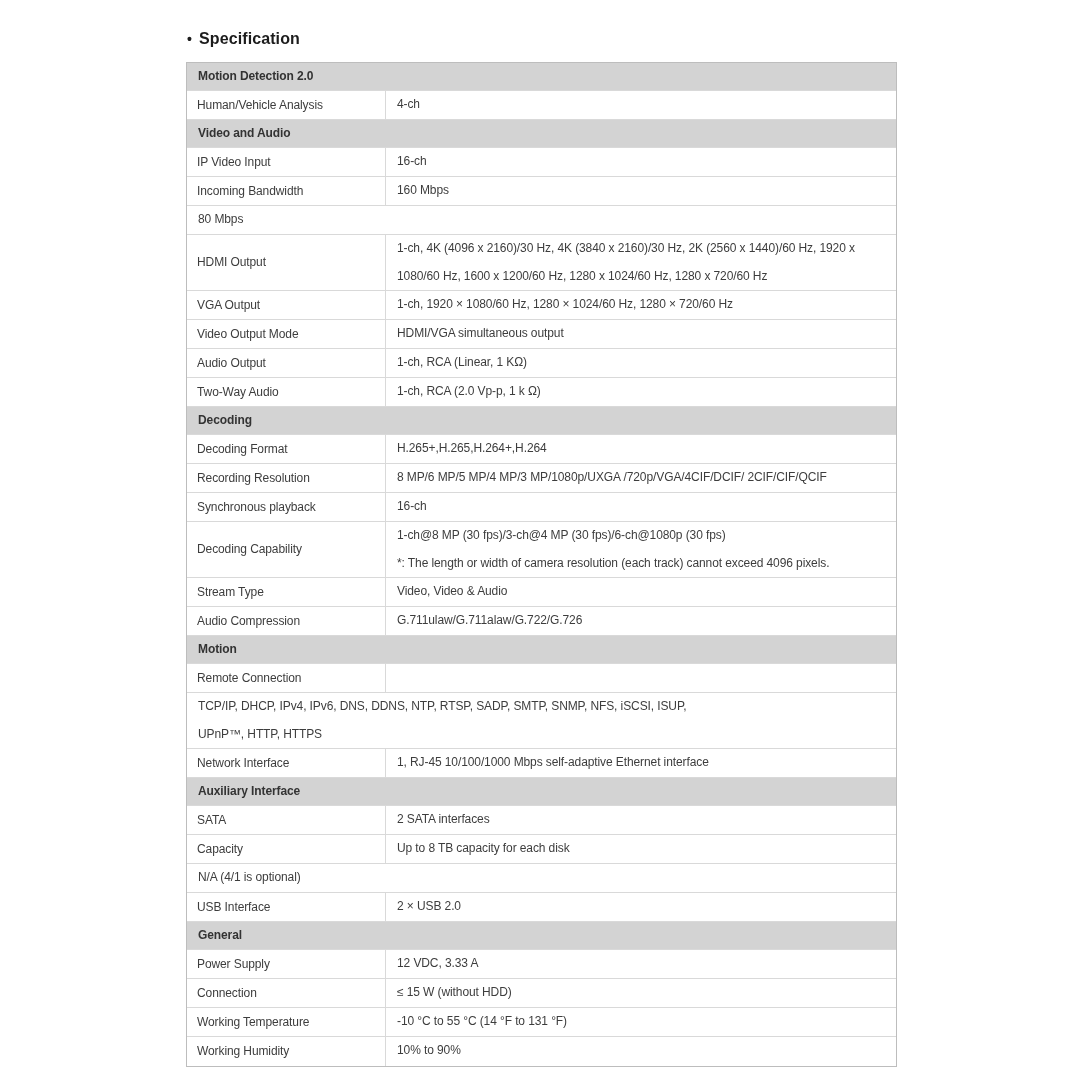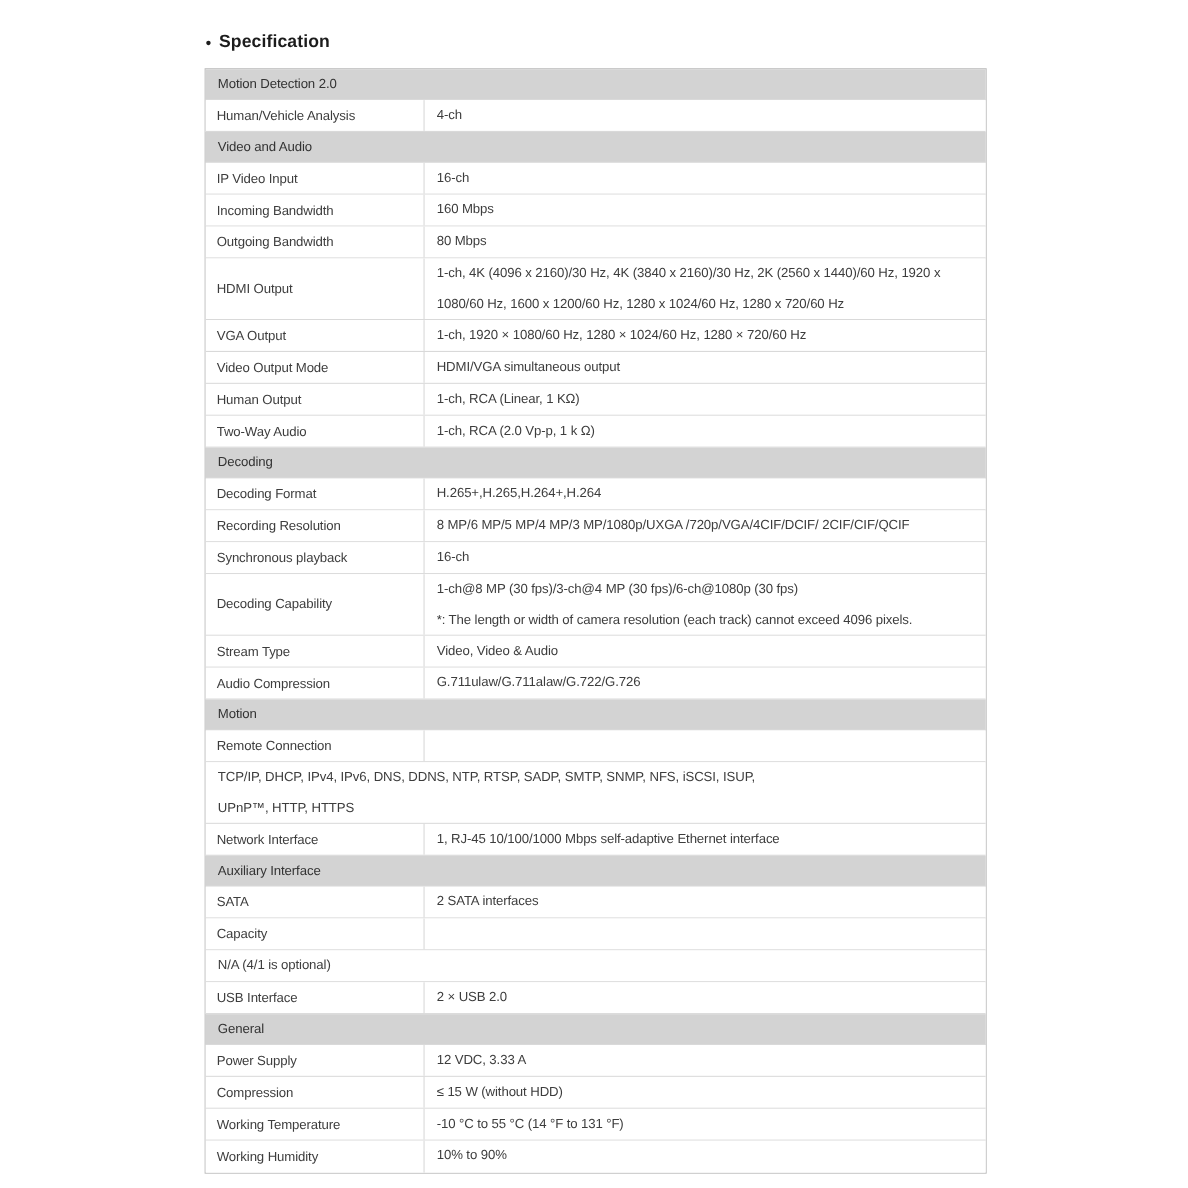--- a/index.html
+++ b/index.html
@@ -41,21 +41,21 @@
     font-size:12px;
     color:var(--body-text);
     letter-spacing:-0.1px;
     background:#ffffff;
   }
   .section-header{
     min-height:28px;
     background:var(--section-header-bg);
     display:flex;align-items:center;
     padding:0 11px;
-    font-weight:400;
+    font-weight:700;
     color:var(--header-text);
     border-bottom:1px solid var(--row-divider);
     line-height:27px;
   }
   .spec-row{
     display:flex;
     min-height:29px;
     border-bottom:1px solid var(--row-divider);
     background:#ffffff;
   }
@@ -97,21 +97,20 @@
           <div class="value-line">16-ch</div>
         </div>
       </div>
       <div class="spec-row">
         <div class="label-cell">Incoming Bandwidth</div>
         <div class="value-cell">
           <div class="value-line">160 Mbps</div>
         </div>
       </div>
       <div class="spec-row">
-        <div class="label-cell">Outgoing Bandwidth</div>
         <div class="value-cell">
           <div class="value-line">80 Mbps</div>
         </div>
       </div>
       <div class="spec-row">
         <div class="label-cell">HDMI Output</div>
         <div class="value-cell">
           <div class="value-line">1-ch, 4K (4096 x 2160)/30 Hz, 4K (3840 x 2160)/30 Hz, 2K (2560 x 1440)/60 Hz, 1920 x</div>
           <div class="value-line">1080/60 Hz, 1600 x 1200/60 Hz, 1280 x 1024/60 Hz, 1280 x 720/60 Hz</div>
         </div>
@@ -122,21 +121,21 @@
           <div class="value-line">1-ch, 1920 × 1080/60 Hz, 1280 × 1024/60 Hz, 1280 × 720/60 Hz</div>
         </div>
       </div>
       <div class="spec-row">
         <div class="label-cell">Video Output Mode</div>
         <div class="value-cell">
           <div class="value-line">HDMI/VGA simultaneous output</div>
         </div>
       </div>
       <div class="spec-row">
-        <div class="label-cell">Human Output</div>
+        <div class="label-cell">Audio Output</div>
         <div class="value-cell">
           <div class="value-line">1-ch, RCA (Linear, 1 KΩ)</div>
         </div>
       </div>
       <div class="spec-row">
         <div class="label-cell">Two-Way Audio</div>
         <div class="value-cell">
           <div class="value-line">1-ch, RCA (2.0 Vp-p, 1 k Ω)</div>
         </div>
       </div>
@@ -196,41 +195,44 @@
       </div>
       <div class="section-header">Auxiliary Interface</div>
       <div class="spec-row">
         <div class="label-cell">SATA</div>
         <div class="value-cell">
           <div class="value-line">2 SATA interfaces</div>
         </div>
       </div>
       <div class="spec-row">
         <div class="label-cell">Capacity</div>
+        <div class="value-cell">
+          <div class="value-line">Up to 8 TB capacity for each disk</div>
+        </div>
       </div>
       <div class="spec-row">
         <div class="value-cell">
           <div class="value-line">N/A (4/1 is optional)</div>
         </div>
       </div>
       <div class="spec-row">
         <div class="label-cell">USB Interface</div>
         <div class="value-cell">
           <div class="value-line">2 × USB 2.0</div>
         </div>
       </div>
       <div class="section-header">General</div>
       <div class="spec-row">
         <div class="label-cell">Power Supply</div>
         <div class="value-cell">
           <div class="value-line">12 VDC, 3.33 A</div>
         </div>
       </div>
       <div class="spec-row">
-        <div class="label-cell">Compression</div>
+        <div class="label-cell">Connection</div>
         <div class="value-cell">
           <div class="value-line">≤ 15 W (without HDD)</div>
         </div>
       </div>
       <div class="spec-row">
         <div class="label-cell">Working Temperature</div>
         <div class="value-cell">
           <div class="value-line">-10 °C to 55 °C (14 °F to 131 °F)</div>
         </div>
       </div>

